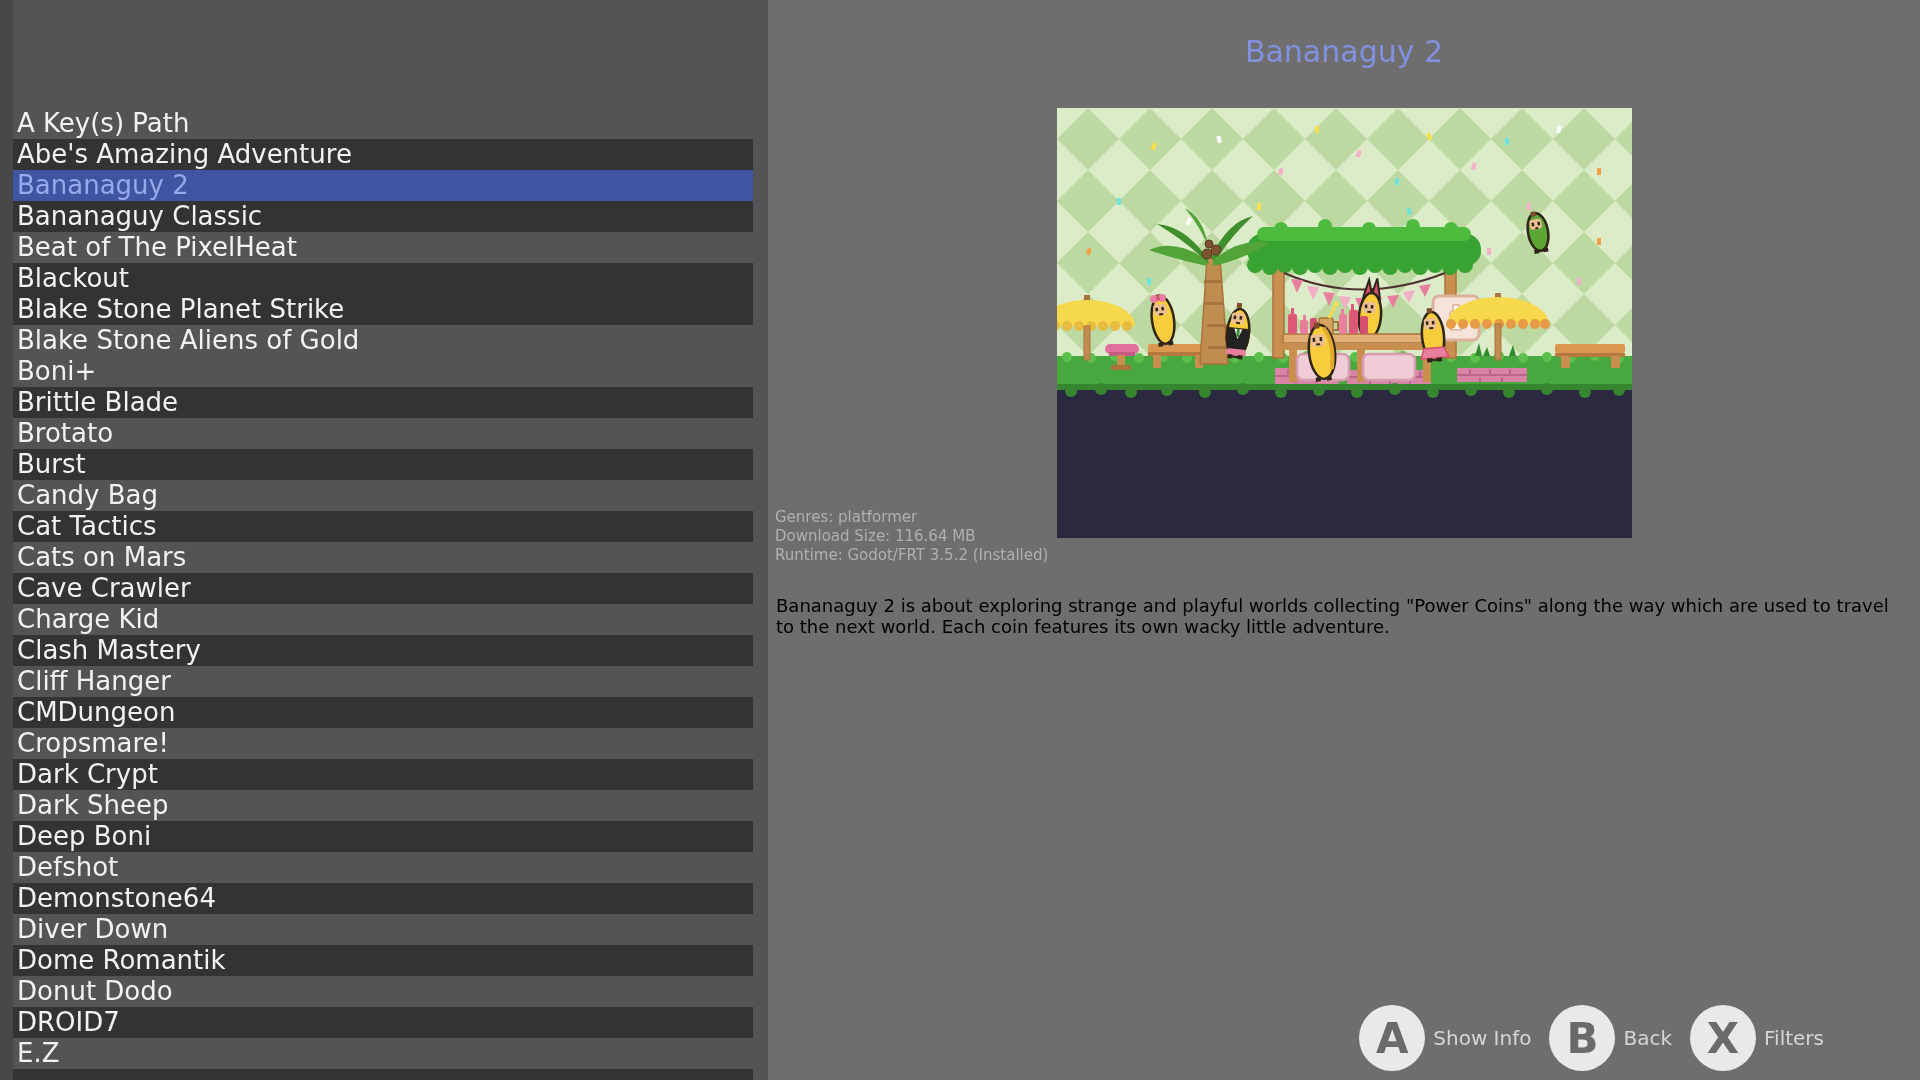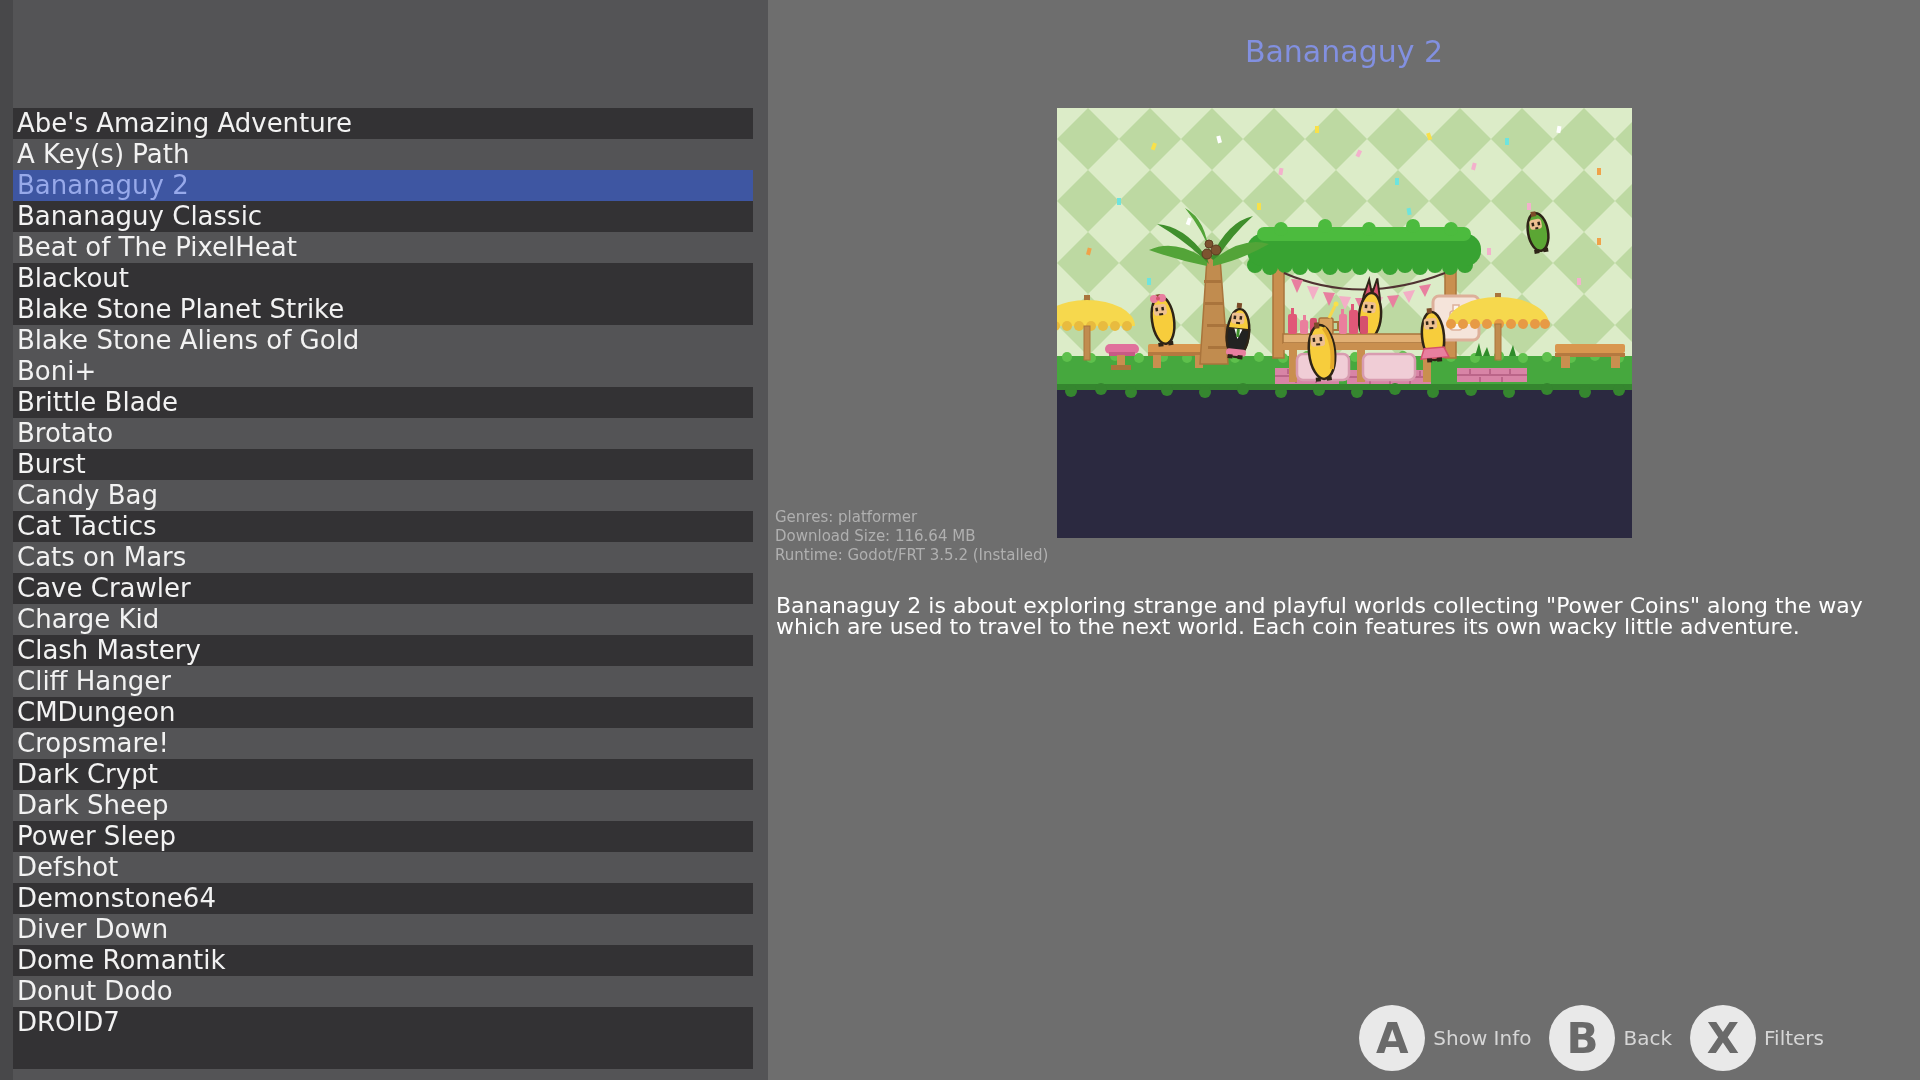--- a/index.html
+++ b/index.html
@@ -43,21 +43,21 @@
   .shot{
     position:absolute;left:289px;top:108px;width:575px;height:430px;
   }
   .shot svg{display:block;width:575px;height:430px;}
   .meta{
     position:absolute;left:7px;top:508px;
     font-size:15px;line-height:19px;color:#b0b0b0;
   }
   .desc{
     position:absolute;left:8px;top:595px;width:1132px;margin:0;
-    font-size:22px;line-height:21px;color:#ffffff;
+    font-size:18px;line-height:21px;color:#000000;
   }
   .controls{
     position:absolute;top:1005px;right:96px;height:66px;
     display:flex;align-items:center;gap:18px;
   }
   .control{display:flex;align-items:center;gap:8px;}
   .btn-circle{
     width:66px;height:66px;border-radius:50%;
     background:#e9e9e9;color:#6a6a6a;
     font-size:42px;font-weight:bold;
@@ -66,22 +66,22 @@
   .control-label{font-size:20px;color:#d6d6d6;text-align:right;}
 </style>
 </head>
 <body>
 
 <div class="screen">
 
   <aside class="left-panel">
     <div class="scrollbar"></div>
     <ul class="game-list">
+      <li class="row">A Key(s) Path</li>
       <li class="row striped">Abe's Amazing Adventure</li>
-      <li class="row">A Key(s) Path</li>
       <li class="row selected">Bananaguy 2</li>
       <li class="row striped">Bananaguy Classic</li>
       <li class="row">Beat of The PixelHeat</li>
       <li class="row striped">Blackout</li>
       <li class="row striped">Blake Stone Planet Strike</li>
       <li class="row">Blake Stone Aliens of Gold</li>
       <li class="row">Boni+</li>
       <li class="row striped">Brittle Blade</li>
       <li class="row">Brotato</li>
       <li class="row striped">Burst</li>
@@ -89,27 +89,28 @@
       <li class="row striped">Cat Tactics</li>
       <li class="row">Cats on Mars</li>
       <li class="row striped">Cave Crawler</li>
       <li class="row">Charge Kid</li>
       <li class="row striped">Clash Mastery</li>
       <li class="row">Cliff Hanger</li>
       <li class="row striped">CMDungeon</li>
       <li class="row">Cropsmare!</li>
       <li class="row striped">Dark Crypt</li>
       <li class="row">Dark Sheep</li>
-      <li class="row striped">Power Sleep</li>
+      <li class="row striped">Deep Boni</li>
       <li class="row">Defshot</li>
       <li class="row striped">Demonstone64</li>
       <li class="row">Diver Down</li>
       <li class="row striped">Dome Romantik</li>
       <li class="row">Donut Dodo</li>
       <li class="row striped">DROID7</li>
+      <li class="row">E.Z</li>
       <li class="row striped"></li>
     </ul>
   </aside>
 
   <main class="right-panel">
 
     <h1 class="title">Bananaguy 2</h1>
 
     <div class="shot" role="img" aria-label="Bananaguy 2 gameplay screenshot: banana characters at a juice bar party under a green pergola with confetti">
       <svg viewBox="0 0 575 430" xmlns="http://www.w3.org/2000/svg">

